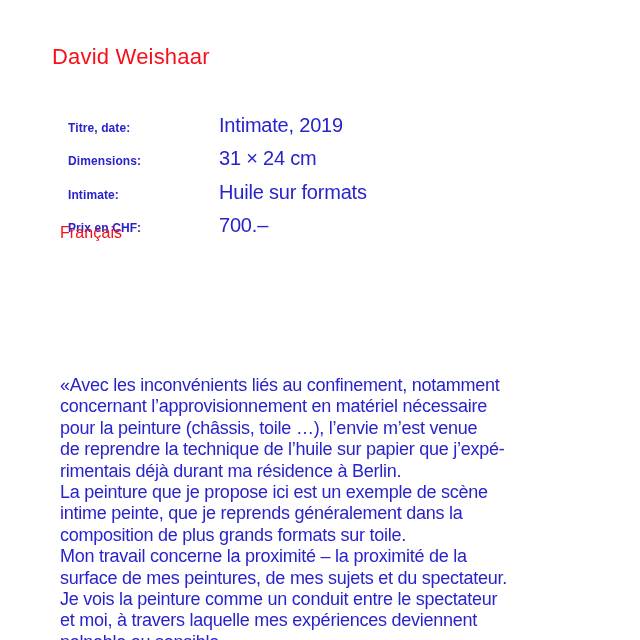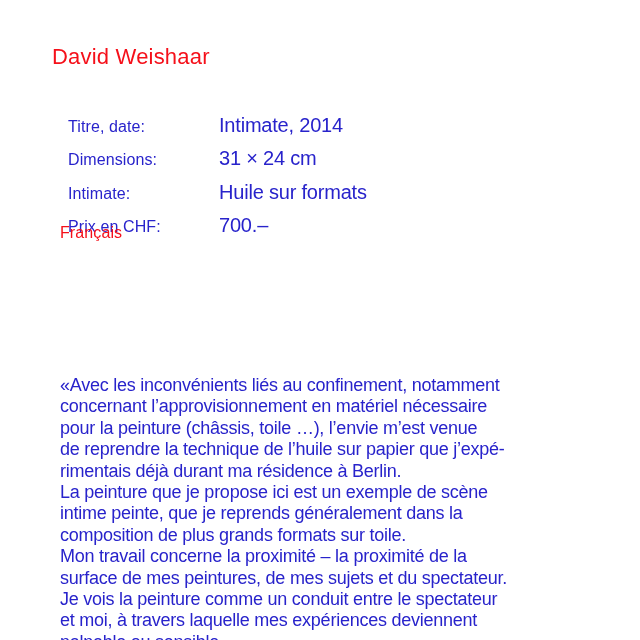--- a/index.html
+++ b/index.html
@@ -37,24 +37,25 @@
     top: 66px;
     width: 600px;
   }
   .detail-row {
     display: flex;
     align-items: baseline;
     height: 25.4px;
   }
   .detail-label {
     flex: 0 0 135px;
-    font-size: 16px;
+    font-size: 12px;
     color: var(--blue);
     letter-spacing: 0.1px;
     white-space: nowrap;
+    font-weight: bold;
   }
   .detail-value {
     font-size: 20px;
     color: var(--blue);
     letter-spacing: -0.2px;
     white-space: nowrap;
   }
   .statement {
     position: absolute;
     left: 20px;
@@ -82,21 +83,21 @@
 </head>
 <body>
 
 <main class="page">
 
   <h1 class="artist-name">David Weishaar</h1>
 
   <section class="details">
     <div class="detail-row">
       <span class="detail-label">Titre, date:</span>
-      <span class="detail-value">Intimate, 2014</span>
+      <span class="detail-value">Intimate, 2019</span>
     </div>
     <div class="detail-row">
       <span class="detail-label">Dimensions:</span>
       <span class="detail-value">31 × 24 cm</span>
     </div>
     <div class="detail-row">
       <span class="detail-label">Intimate:</span>
       <span class="detail-value">Huile sur formats</span>
     </div>
     <div class="detail-row">

